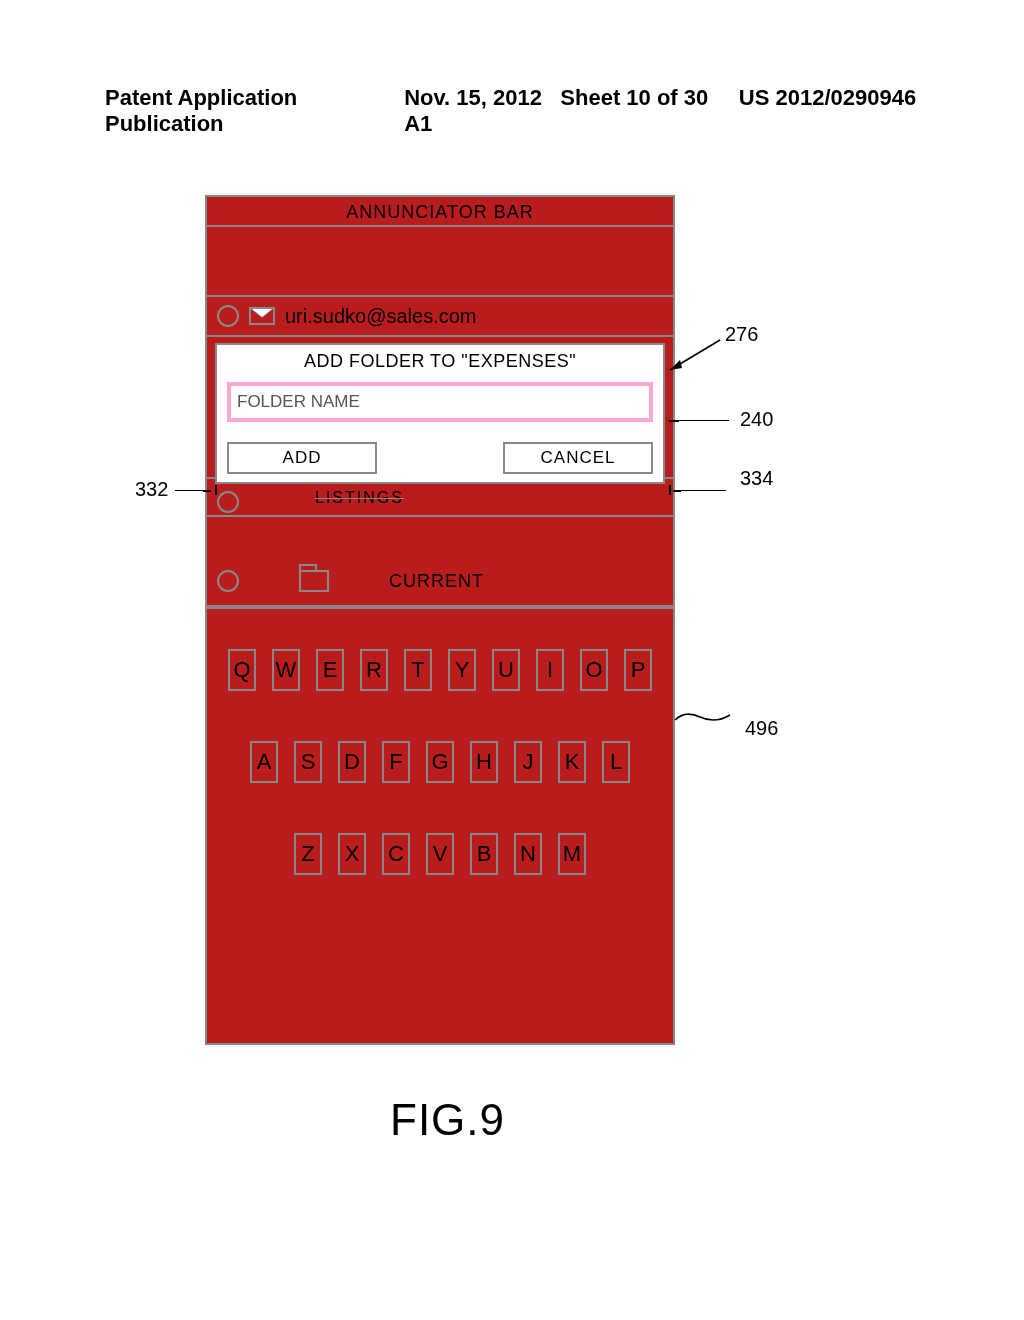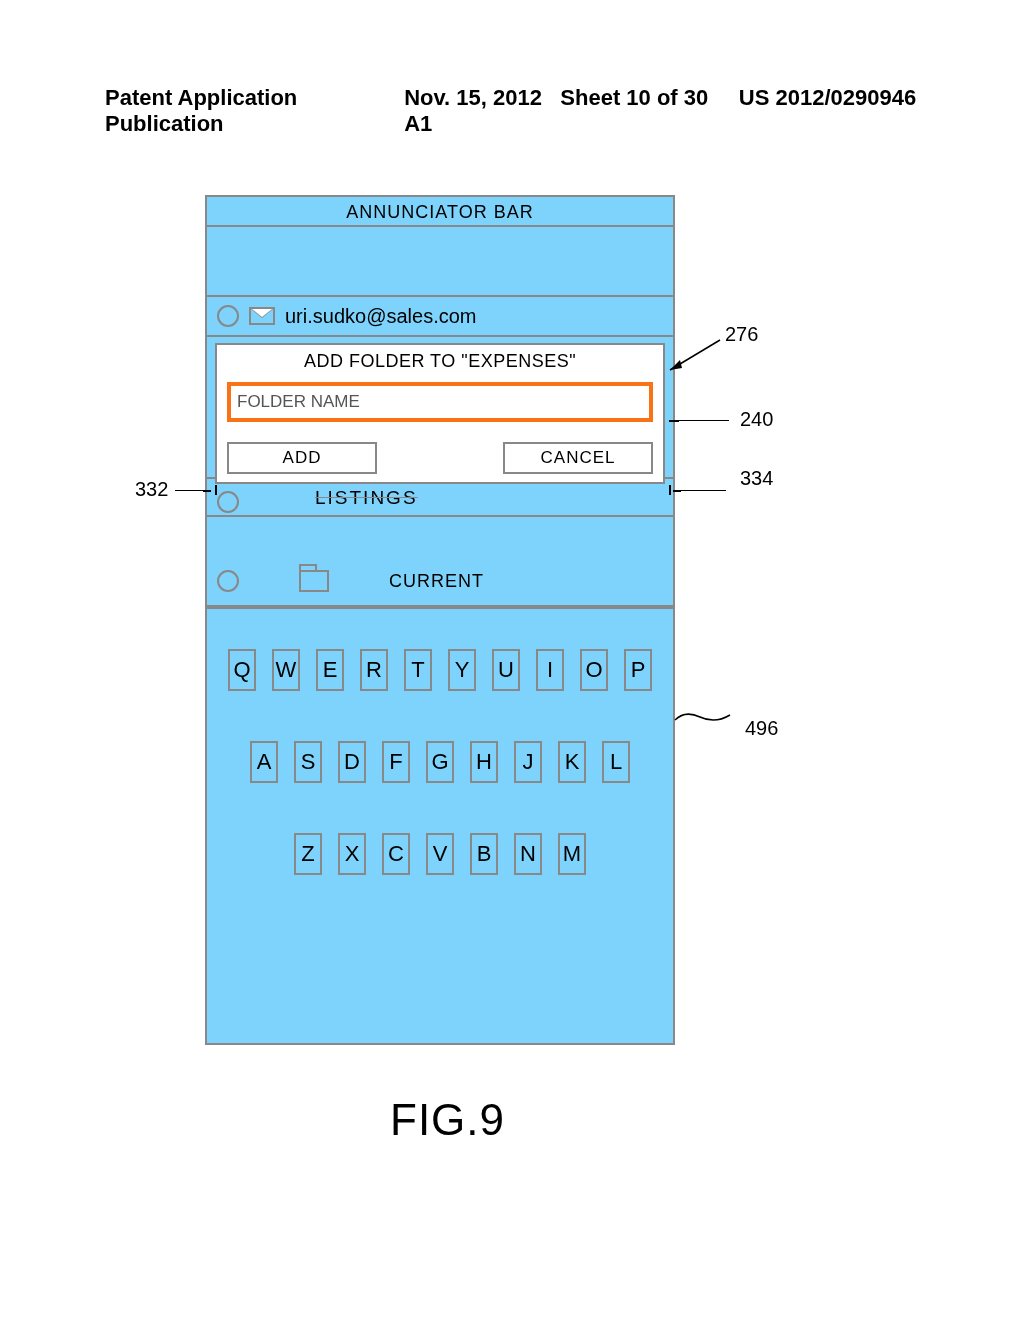--- a/index.html
+++ b/index.html
@@ -27,21 +27,21 @@
     left: 145px;
     width: 735px;
   }
   .device {
     position: absolute;
     left: 60px;
     top: 0;
     width: 470px;
     height: 850px;
     border: 2px solid #888;
-    background: #7dd3fc;
+    background: #b91c1c;
   }
   .annunciator {
     height: 30px;
     border-bottom: 2px solid #888;
     text-align: center;
     font-size: 18px;
     line-height: 30px;
     letter-spacing: 1px;
   }
   .blank-strip {
@@ -98,21 +98,21 @@
   }
   .dialog-title {
     text-align: center;
     font-size: 18px;
     padding: 6px 0 10px 0;
     letter-spacing: 0.5px;
   }
   .folder-input {
     margin: 0 10px 10px 10px;
     height: 40px;
-    border: 4px solid #f97316;
+    border: 4px solid #f9a8d4;
     font-size: 17px;
     padding: 0 6px;
     display: flex;
     align-items: center;
     color: #555;
   }
   .dialog-buttons {
     display: flex;
     justify-content: space-between;
     padding: 0 10px;
@@ -136,21 +136,21 @@
     border-top: 2px solid #888;
     border-bottom: 2px solid #888;
     display: flex;
     align-items: center;
     padding: 0 10px;
     gap: 18px;
     overflow: hidden;
   }
   .listings-row .radio-circle { margin-top: 10px; }
   .listings-label {
-    font-size: 19px;
+    font-size: 16px;
     letter-spacing: 2px;
     margin-top: 2px;
     text-decoration: line-through;
     text-decoration-color: #888;
   }
   .folder-row {
     position: absolute;
     left: 0; right: 0;
     top: 360px;
     height: 50px;

